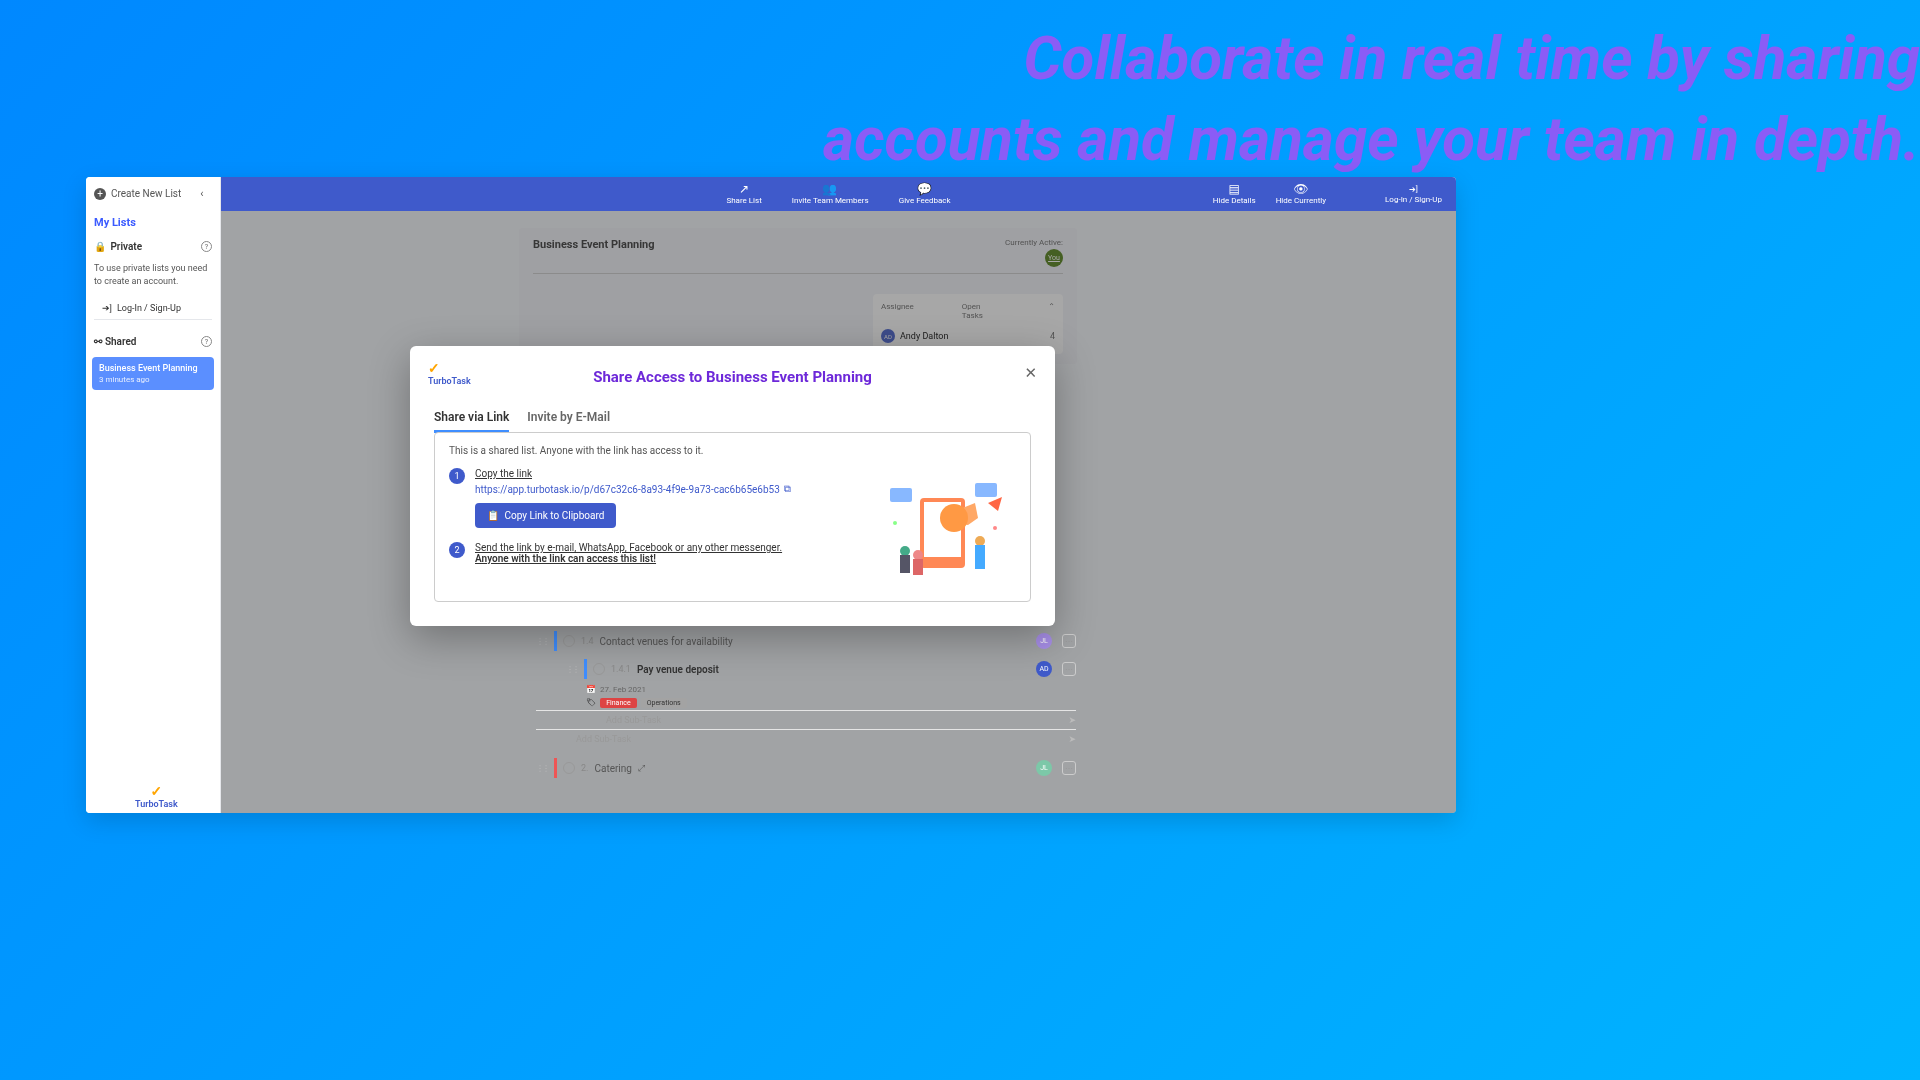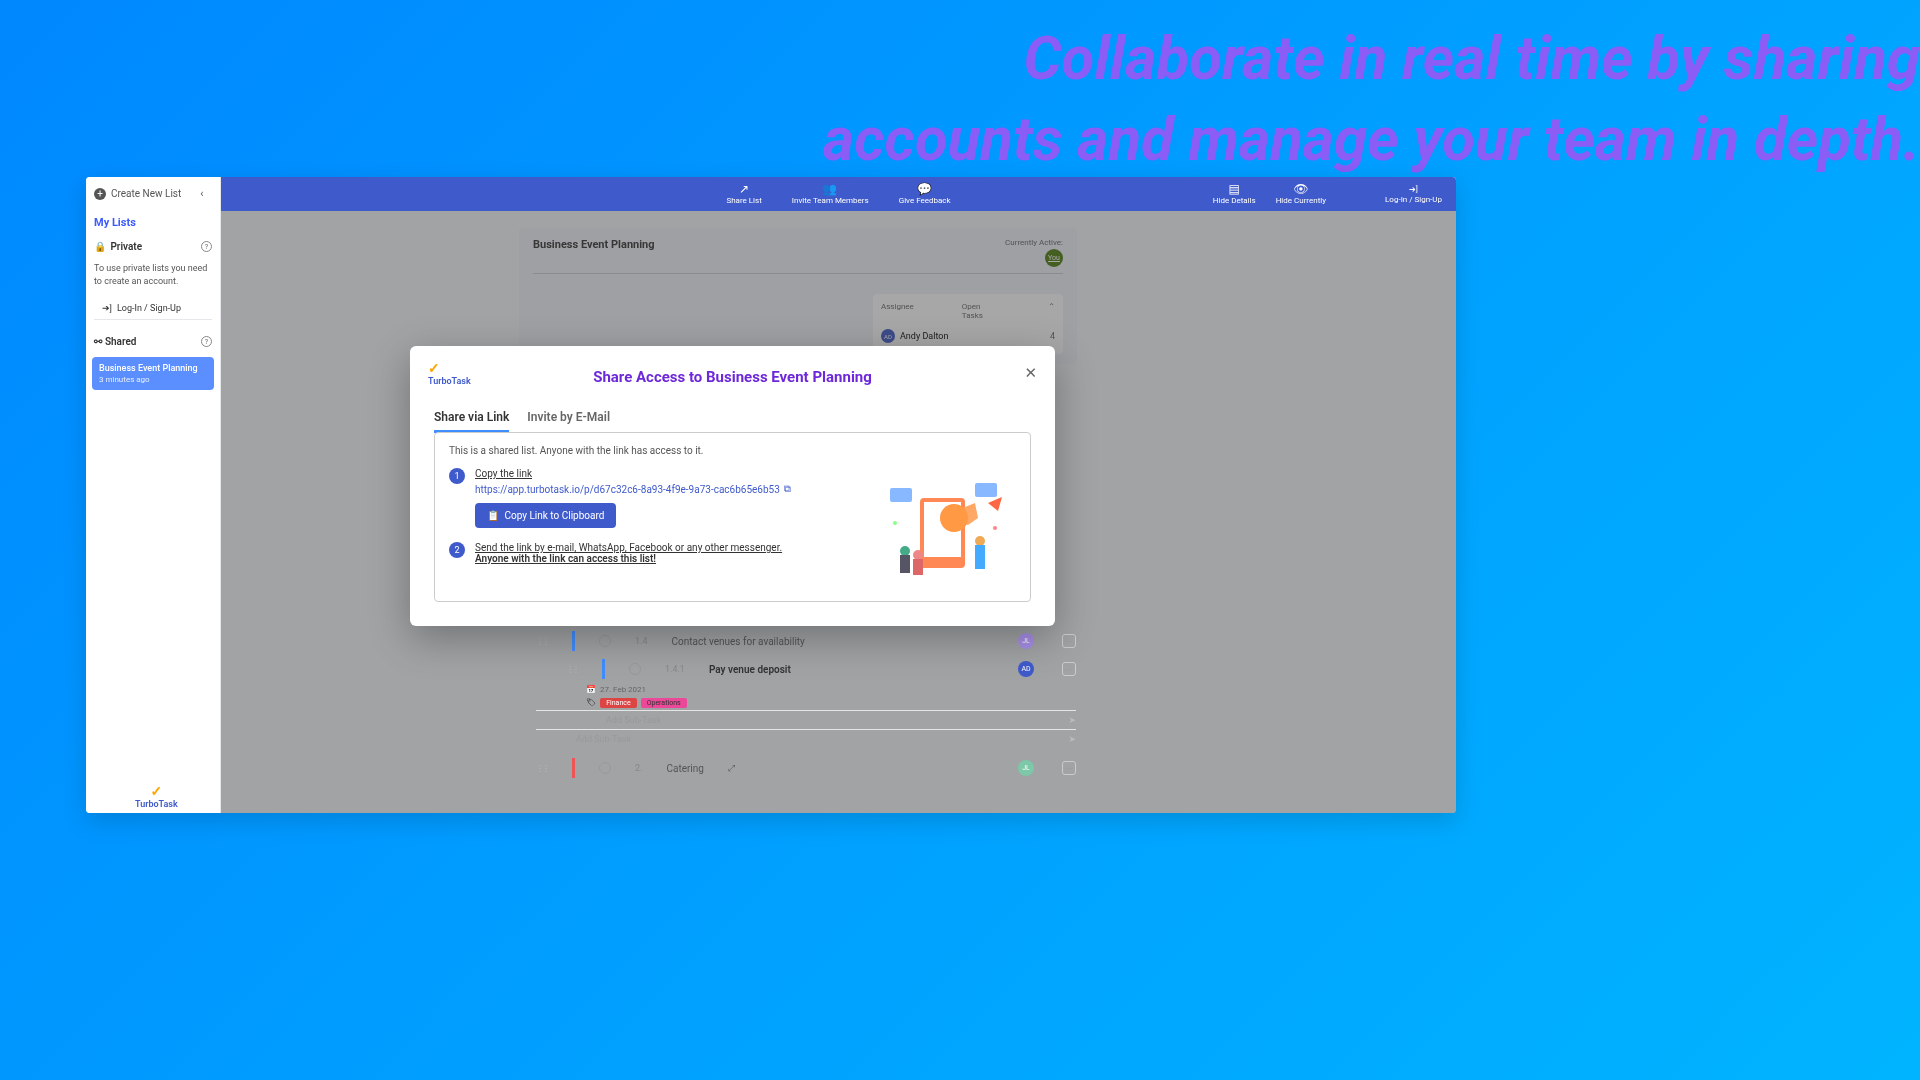--- a/index.html
+++ b/index.html
@@ -29,35 +29,35 @@
 .mp-header { display: flex; justify-content: space-between; align-items: flex-start; padding-bottom: 6px; border-bottom: 1px solid #ccc; }
 .mp-title { font-weight: 700; font-size: 11px; color: #333; }
 .currently { text-align: right; font-size: 8px; color: #666; }
 .you-badge { width: 18px; height: 18px; border-radius: 50%; background: #4d7c0f; color: white; font-size: 7px; display: flex; align-items: center; justify-content: center; margin-left: auto; margin-top: 2px; text-decoration: underline; }
 .assignee-box { background: white; border-radius: 4px; margin-top: 20px; margin-left: 340px; width: 190px; padding: 8px; font-size: 9px; }
 .ab-header { display: flex; justify-content: space-between; color: #666; font-size: 8px; padding-bottom: 6px; gap: 48px; }
 .ab-row { display: flex; align-items: center; gap: 5px; padding: 3px 0; }
 .ab-avatar { width: 14px; height: 14px; border-radius: 50%; background: #3f5acb; color: white; font-size: 6px; display: flex; align-items: center; justify-content: center; }
 .ab-count { margin-left: auto; color: #666; }
 .tasks-area { position: absolute; left: 450px; top: 450px; width: 540px; }
-.task-row { display: flex; align-items: center; gap: 24px; padding: 4px 0; font-size: 10px; color: #555; }
+.task-row { display: flex; align-items: center; gap: 6px; padding: 4px 0; font-size: 10px; color: #555; }
 .task-circle { width: 12px; height: 12px; border: 1.5px solid #999; border-radius: 50%; }
 .task-num { color: #888; font-size: 9px; }
 .task-bar { width: 3px; height: 20px; background: #3f8eff; }
 .task-bar.red { background: #e55; }
 .assignee-pill { width: 16px; height: 16px; border-radius: 50%; font-size: 7px; display: flex; align-items: center; justify-content: center; color: white; margin-left: auto; }
 .pill-purple { background: #a88fe8; }
 .pill-blue { background: #3f5acb; }
 .pill-teal { background: #7cc8a8; }
 .subtask { margin-left: 30px; }
 .date-row { display: flex; align-items: center; gap: 4px; font-size: 8px; color: #666; margin-left: 50px; padding: 2px 0; }
 .tag-row { display: flex; gap: 4px; margin-left: 50px; padding: 2px 0; }
 .tag { font-size: 7px; padding: 1px 6px; border-radius: 2px; color: white; }
 .tag-fin { background: #d44; }
-.tag-ops { background: #ec4899; color: #333; }
+.tag-ops { background: #a3a3a3; color: #333; }
 .add-sub { color: #999; font-size: 9px; padding: 4px 0 4px 40px; border-top: 1px solid #e5e5e5; }
 .modal { position: absolute; left: 324px; top: 169px; width: 645px; background: white; border-radius: 6px; box-shadow: 0 12px 40px rgba(0,0,0,0.3); padding: 18px 24px 24px; }
 .modal-logo { position: absolute; left: 18px; top: 14px; font-size: 9px; color: #3f5acb; font-weight: 600; }
 .modal-logo .check { color: #ffa500; font-size: 14px; }
 .modal-title { text-align: center; font-size: 15px; font-weight: 700; color: #6d28d9; padding: 4px 0 24px; }
 .modal-close { position: absolute; right: 18px; top: 18px; font-size: 15px; color: #666; cursor: pointer; }
 .tabs { display: flex; gap: 18px; border-bottom: none; margin-bottom: 0; }
 .tab { font-size: 12px; font-weight: 600; color: #666; padding-bottom: 6px; cursor: pointer; }
 .tab.active { color: #333; border-bottom: 3px solid #3f8eff; }
 .share-box { border: 1px solid #ccc; border-radius: 4px; padding: 12px 14px; margin-top: -1px; position: relative; min-height: 170px; }

